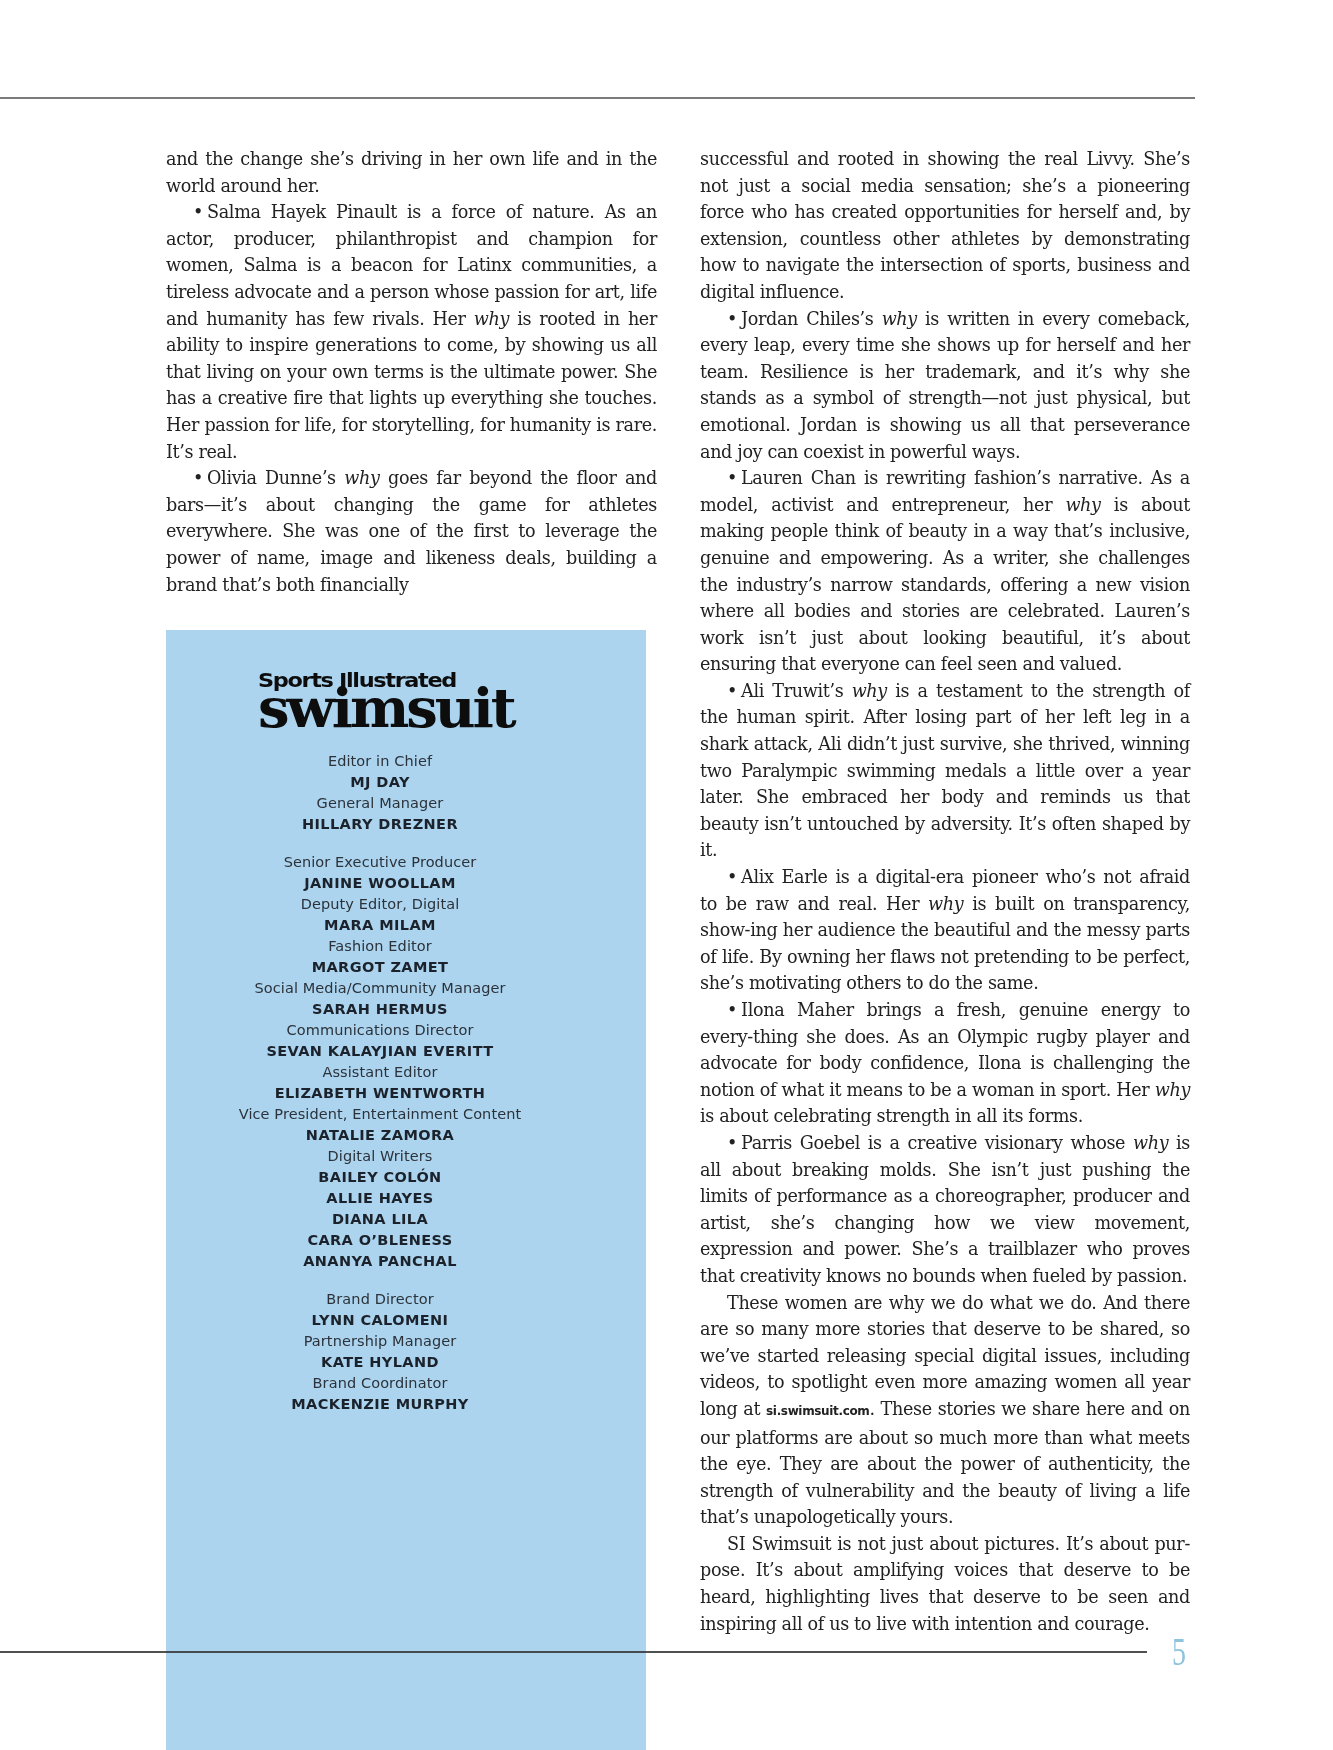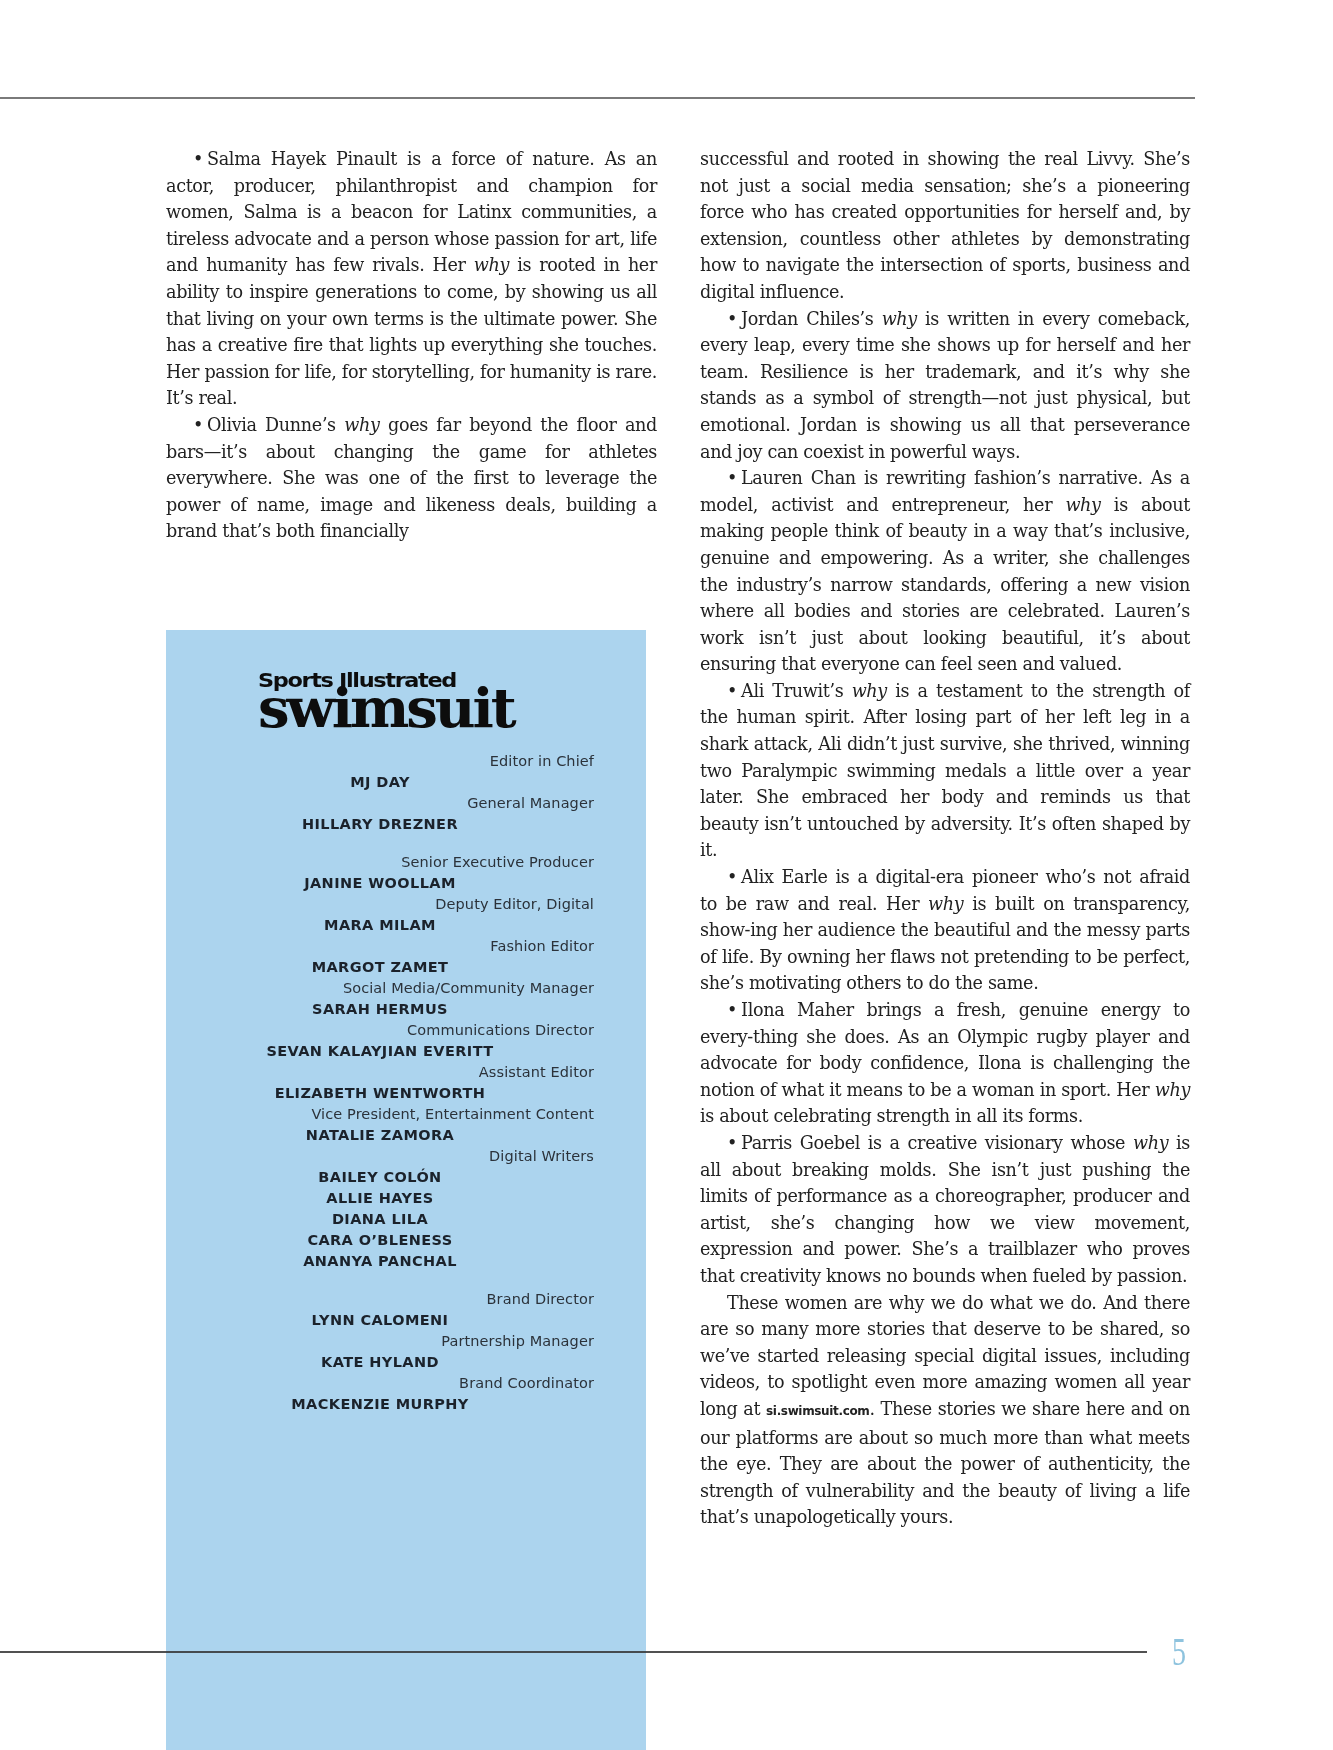--- a/index.html
+++ b/index.html
@@ -13,42 +13,44 @@
   .col em { font-style: italic; }
   .col b.url { font-family: "DejaVu Sans", sans-serif; font-weight: bold; font-size: 12px; }
   .bullet::before { content: "\2022"; margin-right: 4px; }
   #left-col { left: 166px; top: 146px; width: 491px; }
   #right-col { left: 700px; top: 146px; width: 490px; }
   .panel { position: absolute; left: 166px; top: 630px; width: 480px; height: 1120px; background: #acd4ee; z-index: 1; }
   .logo { position: absolute; left: 92px; top: 40px; width: 245px; color: #0d0d0d; }
   .logo-top { font-family: "DejaVu Sans", sans-serif; font-weight: bold; font-size: 20px; letter-spacing: -1.2px; line-height: 20px; transform: scaleX(1.12); transform-origin: left top; }
   .logo-main { font-family: "DejaVu Serif", serif; font-weight: bold; font-size: 54px; letter-spacing: -3px; line-height: 44px; transform: scaleX(1.04); transform-origin: left top; margin-top: -4px; }
   .credits { position: absolute; left: 0; width: 428px; top: 121px; text-align: center; font-family: "DejaVu Sans", sans-serif; color: #222a33; font-size: 14.5px; line-height: 21px; }
-  .credits .role { font-weight: normal; color: #2b323a; letter-spacing: 0.1px; text-align: right; }
+  .credits .role { font-weight: normal; color: #2b323a; letter-spacing: 0.1px; }
   .credits .name { font-weight: bold; letter-spacing: 0.4px; color: #1b222b; }
   .credits .group { margin-bottom: 17px; }
 </style>
 </head>
 <body>
 
 <div class="top-rule"></div>
 
 <div class="col" id="left-col">
+    <p class="cont"><span>and the change she’s driving in her own life and in the world around her.</span></p>
     <p><span class="bullet"></span><span>Salma Hayek Pinault is a force of nature. As an actor, producer, philanthropist and champion for women, Salma is a beacon for Latinx communities, a tireless advocate and a person whose passion for art, life and humanity has few rivals. Her </span><em>why</em><span> is rooted in her ability to inspire generations to come, by showing us all that living on your own terms is the ultimate power. She has a creative fire that lights up everything she touches. Her passion for life, for storytelling, for humanity is rare. It’s real.</span></p>
     <p><span class="bullet"></span><span>Olivia Dunne’s </span><em>why</em><span> goes far beyond the floor and bars—it’s about changing the game for athletes everywhere. She was one of the first to leverage the power of name, image and likeness deals, building a brand that’s both financially</span></p>
   </div>
 <div class="col" id="right-col">
     <p class="cont"><span>successful and rooted in showing the real Livvy. She’s not just a social media sensation; she’s a pioneering force who has created opportunities for herself and, by extension, countless other athletes by demonstrating how to navigate the intersection of sports, business and digital influence.</span></p>
     <p><span class="bullet"></span><span>Jordan Chiles’s </span><em>why</em><span> is written in every comeback, every leap, every time she shows up for herself and her team. Resilience is her trademark, and it’s why she stands as a symbol of strength—not just physical, but emotional. Jordan is showing us all that perseverance and joy can coexist in powerful ways.</span></p>
     <p><span class="bullet"></span><span>Lauren Chan is rewriting fashion’s narrative. As a model, activist and entrepreneur, her </span><em>why</em><span> is about making people think of beauty in a way that’s inclusive, genuine and empowering. As a writer, she challenges the industry’s narrow standards, offering a new vision where all bodies and stories are celebrated. Lauren’s work isn’t just about looking beautiful, it’s about ensuring that everyone can feel seen and valued.</span></p>
     <p><span class="bullet"></span><span>Ali Truwit’s </span><em>why</em><span> is a testament to the strength of the human spirit. After losing part of her left leg in a shark attack, Ali didn’t just survive, she thrived, winning two Paralympic swimming medals a little over a year later. She embraced her body and reminds us that beauty isn’t untouched by adversity. It’s often shaped by it.</span></p>
     <p><span class="bullet"></span><span>Alix Earle is a digital-era pioneer who’s not afraid to be raw and real. Her </span><em>why</em><span> is built on transparency, show-ing her audience the beautiful and the messy parts of life. By owning her flaws not pretending to be perfect, she’s motivating others to do the same.</span></p>
     <p><span class="bullet"></span><span>Ilona Maher brings a fresh, genuine energy to every-thing she does. As an Olympic rugby player and advocate for body confidence, Ilona is challenging the notion of what it means to be a woman in sport. Her </span><em>why</em><span> is about celebrating strength in all its forms.</span></p>
     <p><span class="bullet"></span><span>Parris Goebel is a creative visionary whose </span><em>why</em><span> is all about breaking molds. She isn’t just pushing the limits of performance as a choreographer, producer and artist, she’s changing how we view movement, expression and power. She’s a trailblazer who proves that creativity knows no bounds when fueled by passion.</span></p>
     <p><span>These women are why we do what we do. And there are so many more stories that deserve to be shared, so we’ve started releasing special digital issues, including videos, to spotlight even more amazing women all year long at </span><b class="url">si.swimsuit.com</b><span>. These stories we share here and on our platforms are about so much more than what meets the eye. They are about the power of authenticity, the strength of vulnerability and the beauty of living a life that’s unapologetically yours.</span></p>
+    <p><span>SI Swimsuit is not just about pictures. It’s about pur-pose. It’s about amplifying voices that deserve to be heard, highlighting lives that deserve to be seen and inspiring all of us to live with intention and courage.</span></p>
   </div>
 
 <div class="panel">
   <div class="logo">
     <div class="logo-top">Sports Illustrated</div>
     <div class="logo-main">swimsuit</div>
   </div>
   <div class="credits" id="credits">
       <div class="group">
         <div class="role">Editor in Chief</div>

